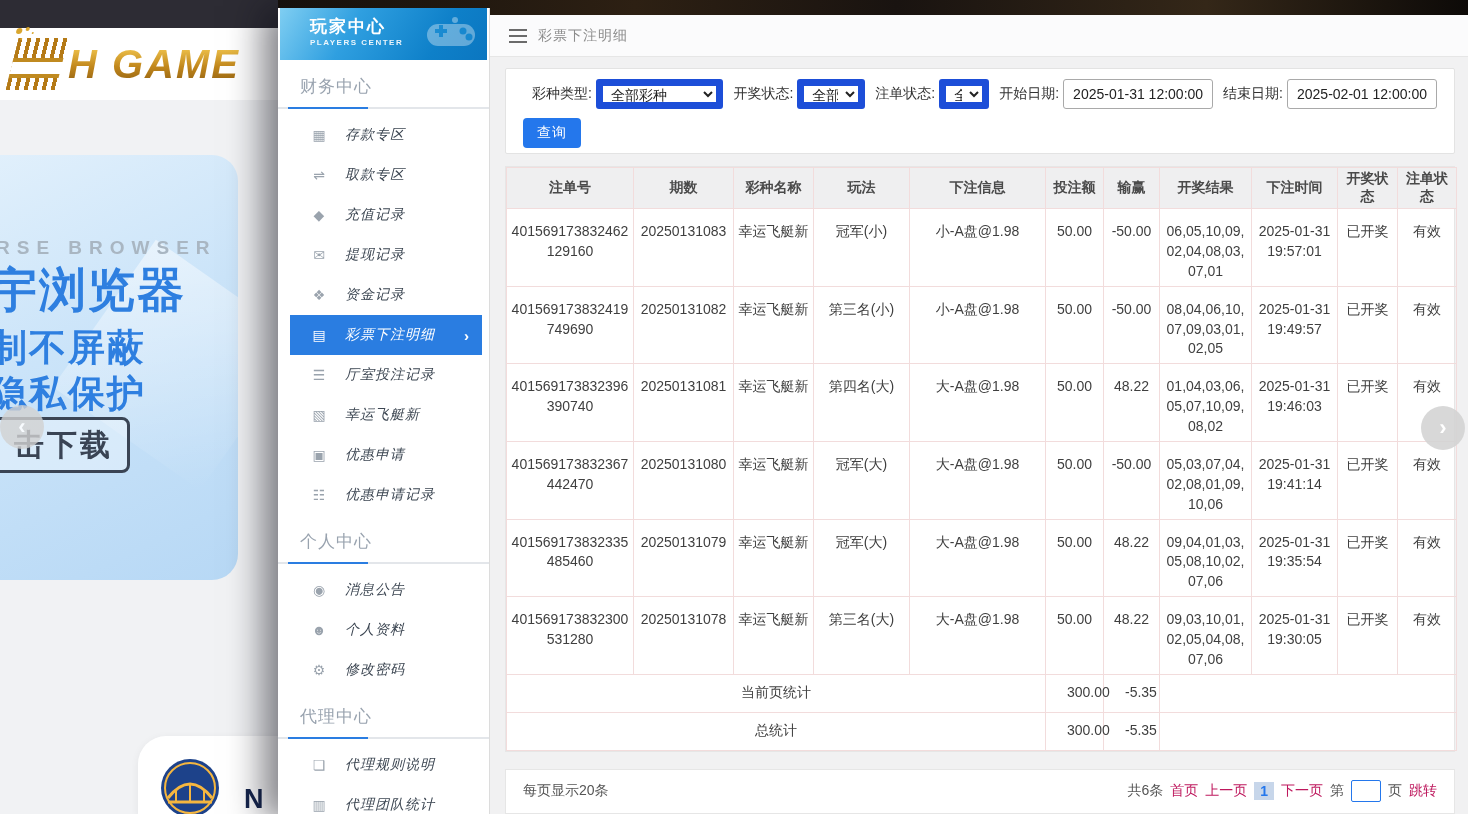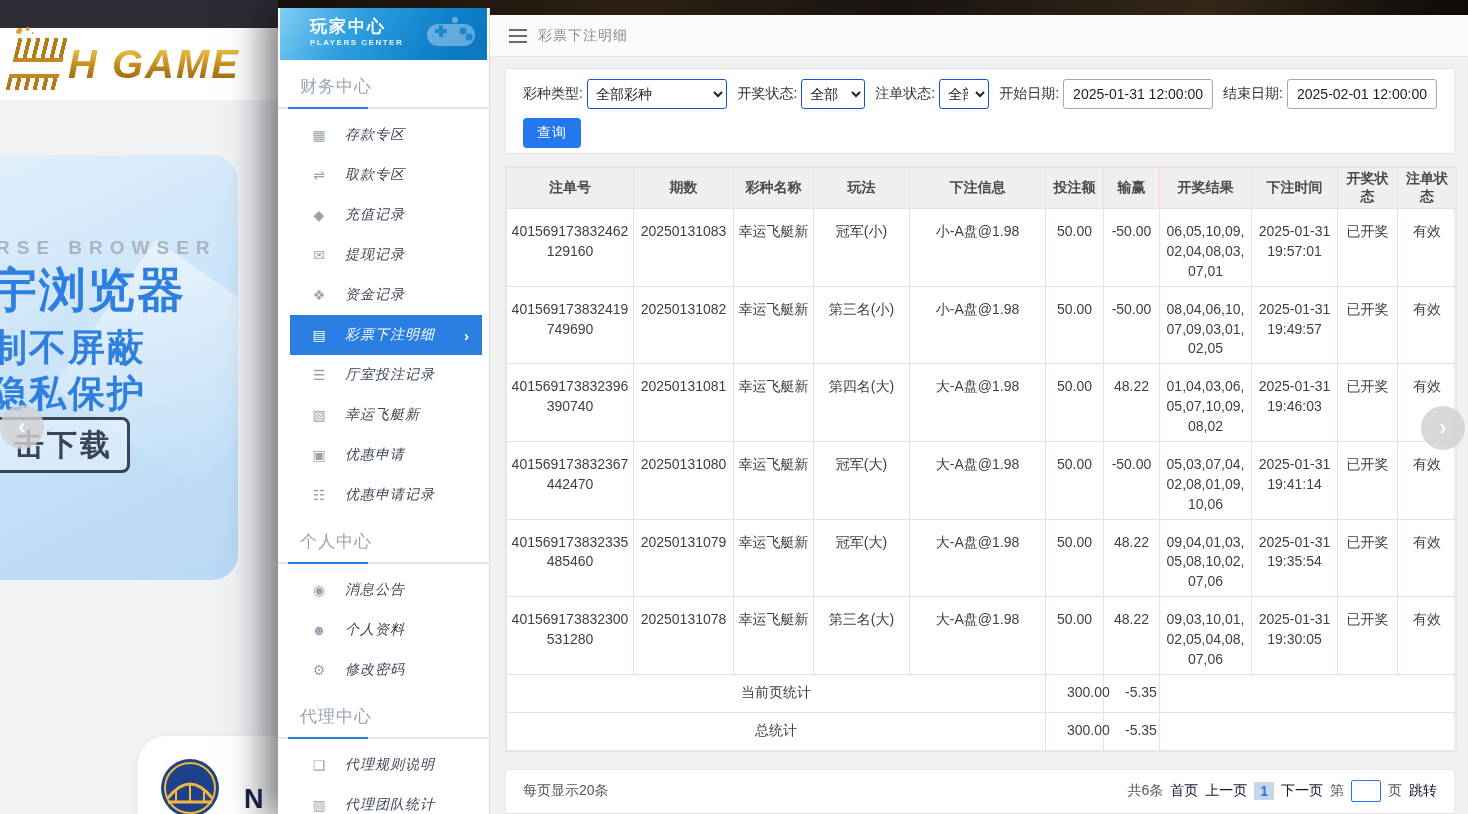--- a/index.html
+++ b/index.html
@@ -84,42 +84,42 @@
   .main-header { height:42px; background:#fbfbfc; border-bottom:1px solid #e6e6e6; display:flex; align-items:center; padding-left:19px; flex:0 0 auto; }
   .hamburger { width:18px; height:14px; cursor:pointer; margin-right:11px;
     background:linear-gradient(#6b6b6b 0 2px, transparent 2px 6px, #6b6b6b 6px 8px, transparent 8px 12px, #6b6b6b 12px 14px); }
   .main-title { font-size:14px; color:#8c8c8c; letter-spacing:1px; }
 
   .content { flex:1; padding:11px 13px 0 15px; }
 
   .filter-card { background:#fff; border:1px solid #e3e3e3; border-radius:2px; padding:10px 17px 10px; height:86px; }
   .filter-row { display:flex; align-items:center; flex-wrap:nowrap; }
   .f-label { font-size:14px; color:#333; margin:0 4px 0 10px; white-space:nowrap; }
-  .f-label:first-child { margin-left:0; }
-  .f-select { height:30px; border:1px solid #1d4ed8; border-radius:3px; background:#fff; font-size:14px; color:#222;
+  .f-label:first-child { margin-left:9px; }
+  .f-select { height:30px; border:7px solid #1d4ed8; border-radius:3px; background:#fff; font-size:14px; color:#222;
     font-family:inherit; padding:0 4px; }
   .sel-type { width:150px; } .sel-draw { width:68px; } .sel-order { width:50px; }
   .f-date { height:30px; width:150px; border:1px solid #a9a9a9; border-radius:3px; font-size:14px; color:#222; text-align:center; font-family:inherit; }
   .btn-row { margin-top:9px; }
   .btn-search { background:#2477ec; color:#fff; border:none; border-radius:4px; font-size:14px; padding:6px 14px; cursor:pointer; letter-spacing:1px; font-family:inherit; }
 
   .table-card { margin-top:12px; background:#fff; border:1px solid #e6e6e6; }
   table { width:100%; border-collapse:collapse; table-layout:fixed; }
   th { background:#efeff0; font-size:14px; font-weight:700; color:#4a4a4a; height:38px; border:1px solid #f2dcdc; padding:2px; }
   td { font-size:14px; color:#3f3f3f; text-align:center; border:1px solid #f2dcdc; padding:13px 3px 4px; vertical-align:top; line-height:1.42; }
   tr.data-row { height:76px; }
   td.brk { word-break:break-all; }
   tr.summary-row { height:38px; }
   tr.summary-row td { vertical-align:middle; padding:4px 21px; }
 
   .pagination-card { margin-top:17px; background:#fff; border:1px solid #e6e6e6; height:45px;
     display:flex; align-items:center; justify-content:space-between; padding:0 17px; }
   .pg-left { font-size:14px; color:#555; }
   .pg-right { display:flex; align-items:center; gap:7px; font-size:14px; color:#555; }
-  .pg-link { color:#0f172a; cursor:pointer; }
+  .pg-link { color:#be185d; cursor:pointer; }
   .pg-current { background:#c7d6ea; color:#2477ec; font-weight:700; padding:1px 6px; cursor:default; }
   .pg-input { width:30px; height:22px; border:1px solid #2477ec; border-radius:2px; font-size:13px; text-align:center; font-family:inherit; }
 </style>
 </head>
 <body>
 
 <div id="stage">
 
   <div class="bg-topbar"></div>
   <div class="bg-logobar">

